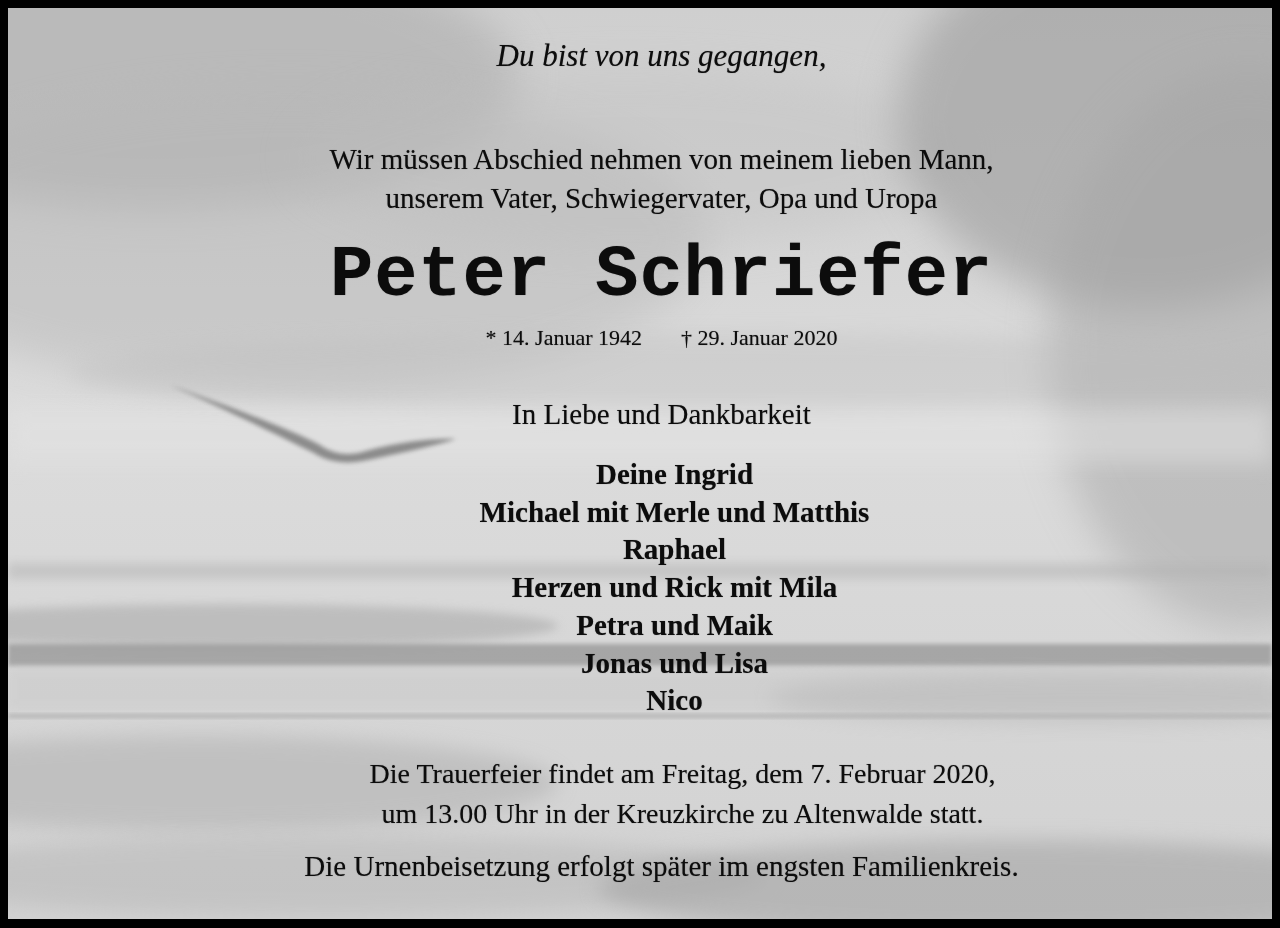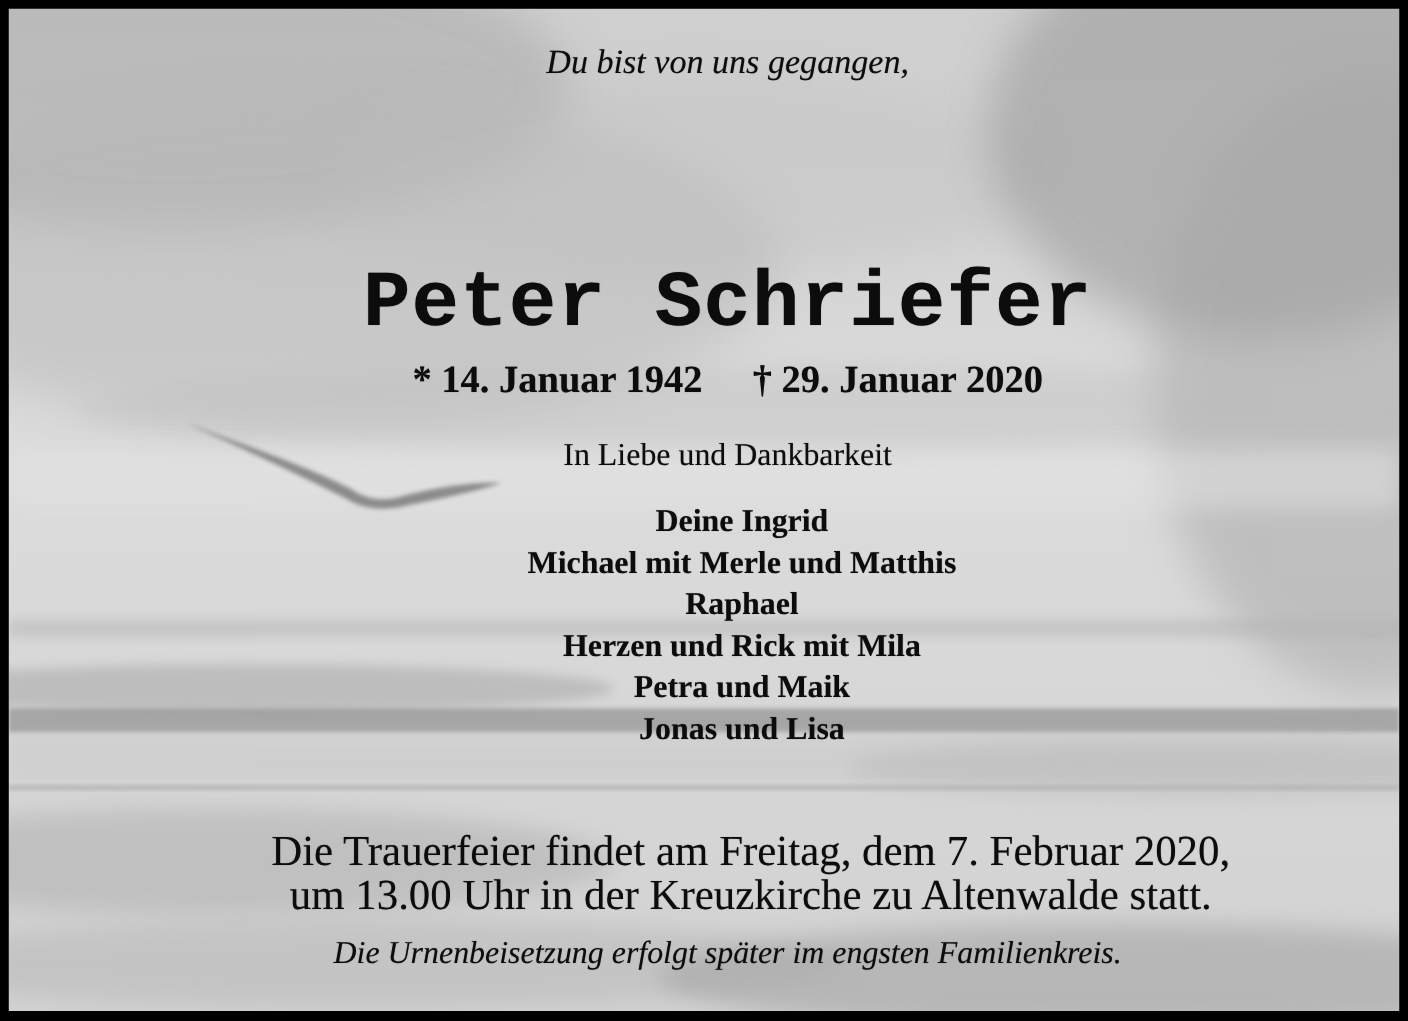--- a/index.html
+++ b/index.html
@@ -20,26 +20,26 @@
     position:absolute;left:0;top:0;right:0;bottom:0;
     font-family:"Liberation Serif","DejaVu Serif",serif;
     color:#0c0c0c;
     text-align:center;
     text-shadow:0 0 1px rgba(20,20,20,.45);
   }
   .block{position:absolute;left:16px;right:0;padding-left:27px;}
   .epigraph{top:28px;font-style:italic;font-size:31px;line-height:39px;}
   .intro{top:132px;font-size:29px;line-height:39px;}
   .name{top:224px;font-size:72px;font-weight:bold;line-height:88px;letter-spacing:1px;font-family:Liberation Mono, monospace;}
-  .dates{top:317px;font-size:35px;font-weight:bold;}
+  .dates{top:317px;font-size:22px;font-weight:normal;}
   .dates .gap{display:inline-block;width:28px;}
   .tribute{top:390px;font-size:29px;}
   .mourners{top:448px;font-size:29px;font-weight:bold;line-height:37.7px;margin-left:26px;}
-  .service{top:746px;font-size:39px;line-height:40px;margin-left:42px;}
-  .burial{top:842px;font-size:29px;font-style:italic;}
+  .service{top:746px;font-size:28px;line-height:40px;margin-left:42px;}
+  .burial{top:842px;font-size:29px;}
 </style>
 </head>
 <body>
 
 <div class="frame">
   <div class="scene">
 
     <svg class="bg" viewBox="0 0 1264 911" preserveAspectRatio="none">
       <defs>
         <linearGradient id="sky" x1="0" y1="0" x2="0" y2="1">
@@ -92,40 +92,45 @@
                C 338 457, 320 454, 306 445
                C 262 423, 205 396, 162 377 Z" fill="#7d7d7d" opacity="0.85" filter="url(#b2)"></path>
     </svg>
 
     <div class="content">
 
       <div class="block epigraph">
         <div>Du bist von uns gegangen,</div>
       </div>
 
+      <div class="block intro">
+        <div>Wir müssen Abschied nehmen von meinem lieben Mann,</div>
+        <div>unserem Vater, Schwiegervater, Opa und Uropa</div>
+      </div>
 
       <div class="block name">Peter Schriefer</div>
 
       <div class="block dates">
         <span>*</span>
         <span>14. Januar 1942</span>
         <span class="gap"></span>
         <span>†</span>
         <span>29. Januar 2020</span>
       </div>
 
       <div class="block tribute">In Liebe und Dankbarkeit</div>
 
       <div class="block mourners">
         <div>Deine Ingrid</div>
         <div>Michael mit Merle und Matthis</div>
         <div>Raphael</div>
         <div>Herzen und Rick mit Mila</div>
         <div>Petra und Maik</div>
         <div>Jonas und Lisa</div>
+        <div>Nico</div>
       </div>
 
       <div class="block service">
         <div>Die Trauerfeier findet am Freitag, dem 7. Februar 2020,</div>
         <div>um 13.00 Uhr in der Kreuzkirche zu Altenwalde statt.</div>
       </div>
 
       <div class="block burial">Die Urnenbeisetzung erfolgt später im engsten Familienkreis.</div>
 
     </div>

